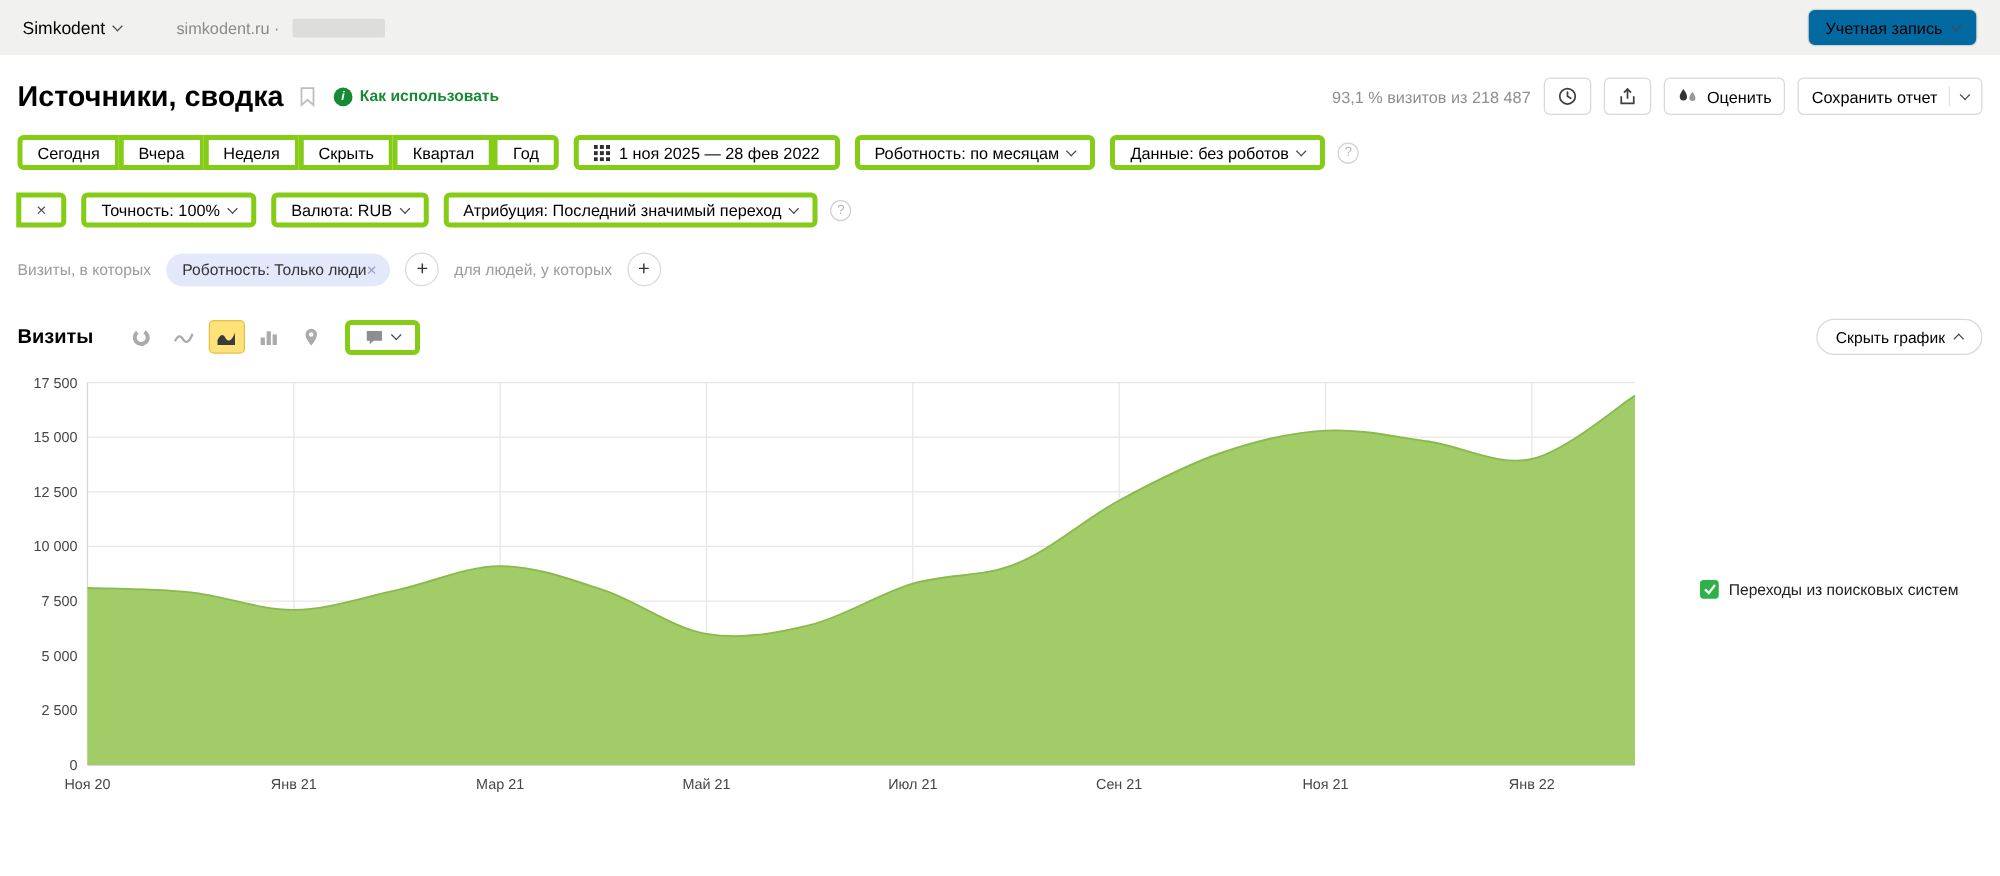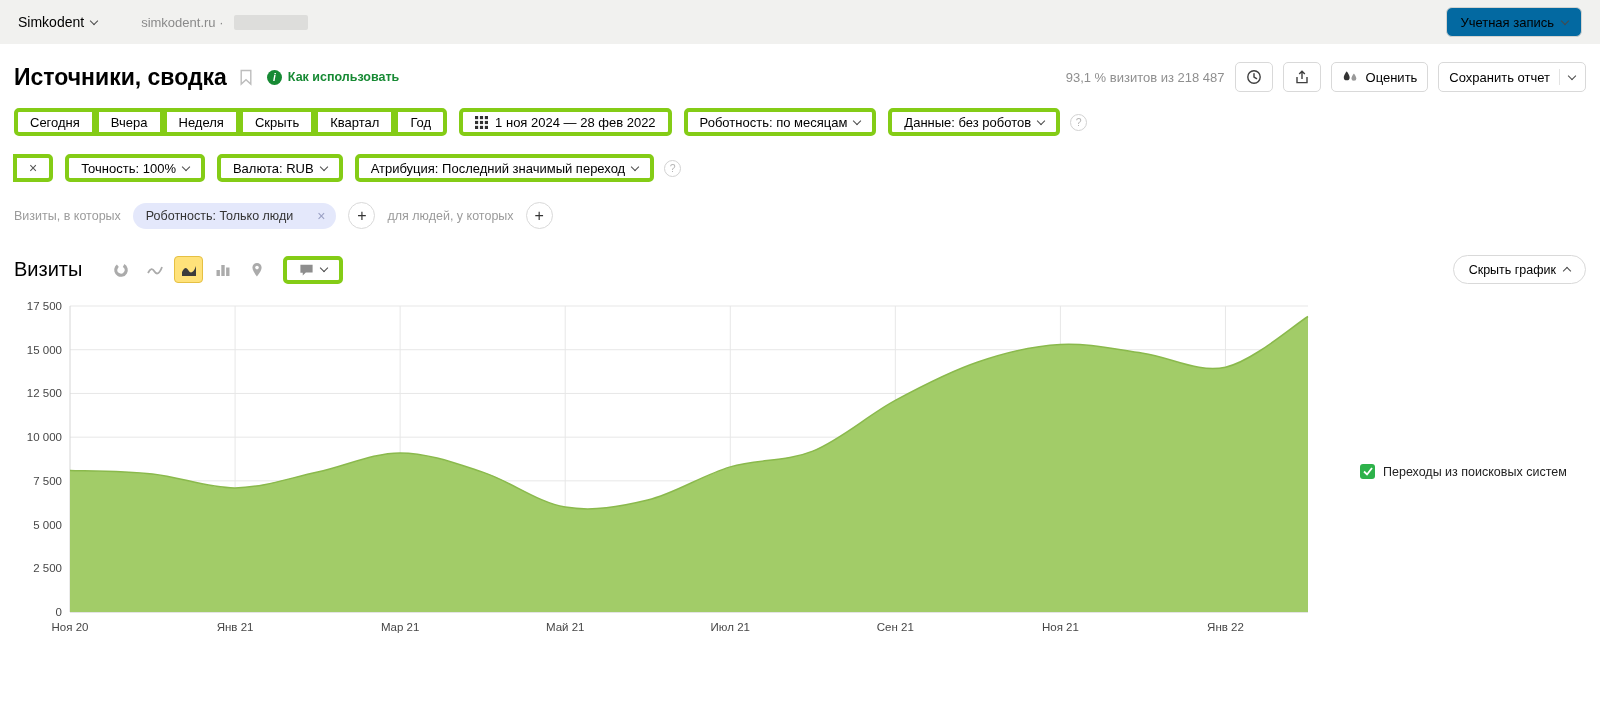--- a/index.html
+++ b/index.html
@@ -57,28 +57,28 @@
         font-size:10.5px;display:flex;align-items:center;justify-content:center;margin-left:10px;flex:none;cursor:pointer}
   .ml12{margin-left:12px}
 
   .period-row{margin-top:14px}
   .segment-row{margin-top:18px}
 
   
   .filter-row{margin-top:20px}
   .graylab{color:#9b9b9b;font-size:12.5px}
   .pill{background:var(--pill-bg);border-radius:14px;height:26px;padding:0 11px 0 13px;margin-left:12px;
-        display:inline-flex;align-items:center;gap:24px;font-size:12.5px;color:#333;cursor:pointer}
+        display:inline-flex;align-items:center;gap:0;font-size:12.5px;color:#333;cursor:pointer}
   .pill .x{color:#9aa0c4;font-size:14px;line-height:1;cursor:pointer}
   .plus{width:27px;height:27px;border-radius:50%;border:1px solid #d9d9d9;background:#fff;margin-left:12px;
         display:flex;align-items:center;justify-content:center;font-size:16px;color:#333;cursor:pointer}
 
   
   .chart-header{display:flex;align-items:center;margin-top:26px}
-  .chart-title{font-size:20px;font-weight:400}
+  .chart-title{font-size:16px;font-weight:700}
   .ctype{display:flex;align-items:center;margin-left:24px;gap:5px}
   .ctype .ic{width:29px;height:27px;display:flex;align-items:center;justify-content:center;
              border-radius:4px;border:1px solid transparent;cursor:pointer}
   .ctype .ic.selected{background:var(--accent-yellow);border-color:#e5c043}
   .annot-btn{margin-left:12px;height:28px}
   .hide-btn{margin-left:auto;border:1px solid #d9d9d9;border-radius:15px;height:29px;padding:0 15px;
             background:#fff;display:flex;align-items:center;gap:8px;font-size:12.5px;cursor:pointer}
 
   
   .chart-wrap{display:flex;align-items:center;margin-top:12px}
@@ -160,21 +160,21 @@
             <rect x="5.3" y="0" width="3.4" height="3.4"></rect>
             <rect x="10.6" y="0" width="3.4" height="3.4"></rect>
             <rect x="0" y="5.3" width="3.4" height="3.4"></rect>
             <rect x="5.3" y="5.3" width="3.4" height="3.4"></rect>
             <rect x="10.6" y="5.3" width="3.4" height="3.4"></rect>
             <rect x="0" y="10.6" width="3.4" height="3.4"></rect>
             <rect x="5.3" y="10.6" width="3.4" height="3.4"></rect>
             <rect x="10.6" y="10.6" width="3.4" height="3.4"></rect>
           </g>
         </svg>
-      <span>1 ноя 2024 — 28 фев 2022</span>
+      <span>1 ноя 2025 — 28 фев 2022</span>
     </button>
     <button class="btn ml12">
       <span>Роботность: по месяцам</span>
       <span class="chev"></span>
     </button>
     <button class="btn ml12">
       <span>Данные: без роботов</span>
       <span class="chev"></span>
     </button>
     <span class="help">?</span>

